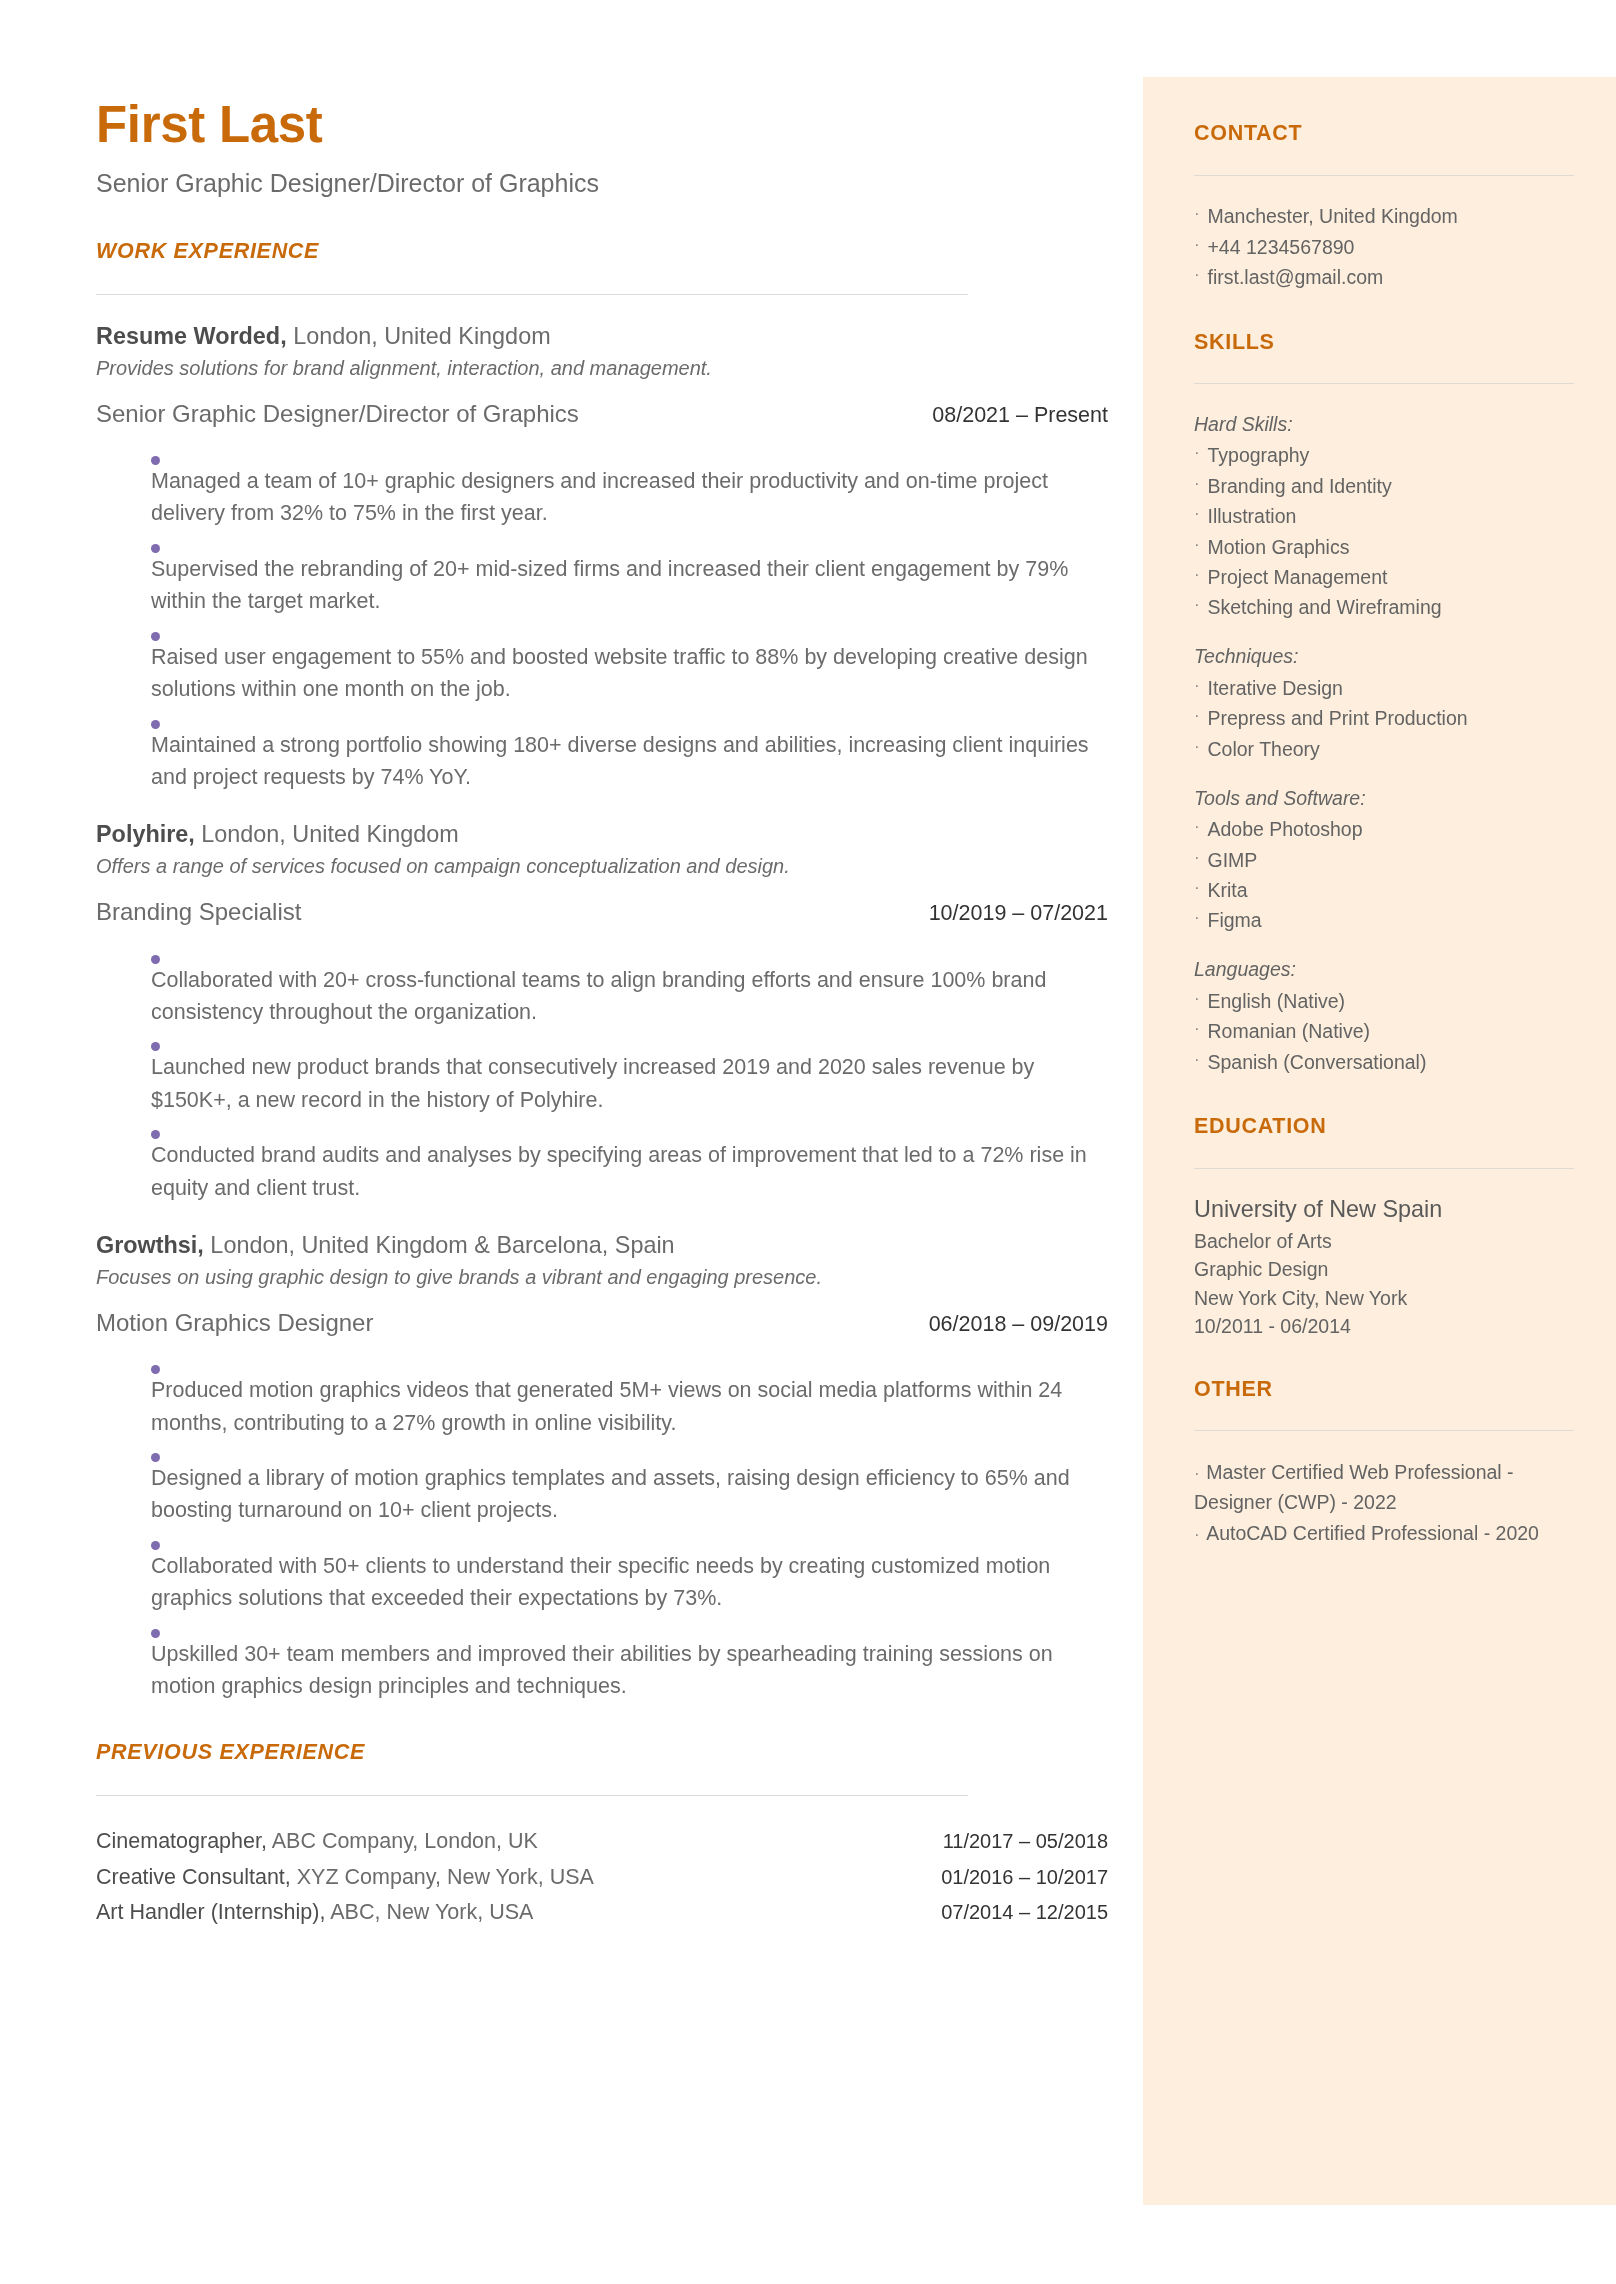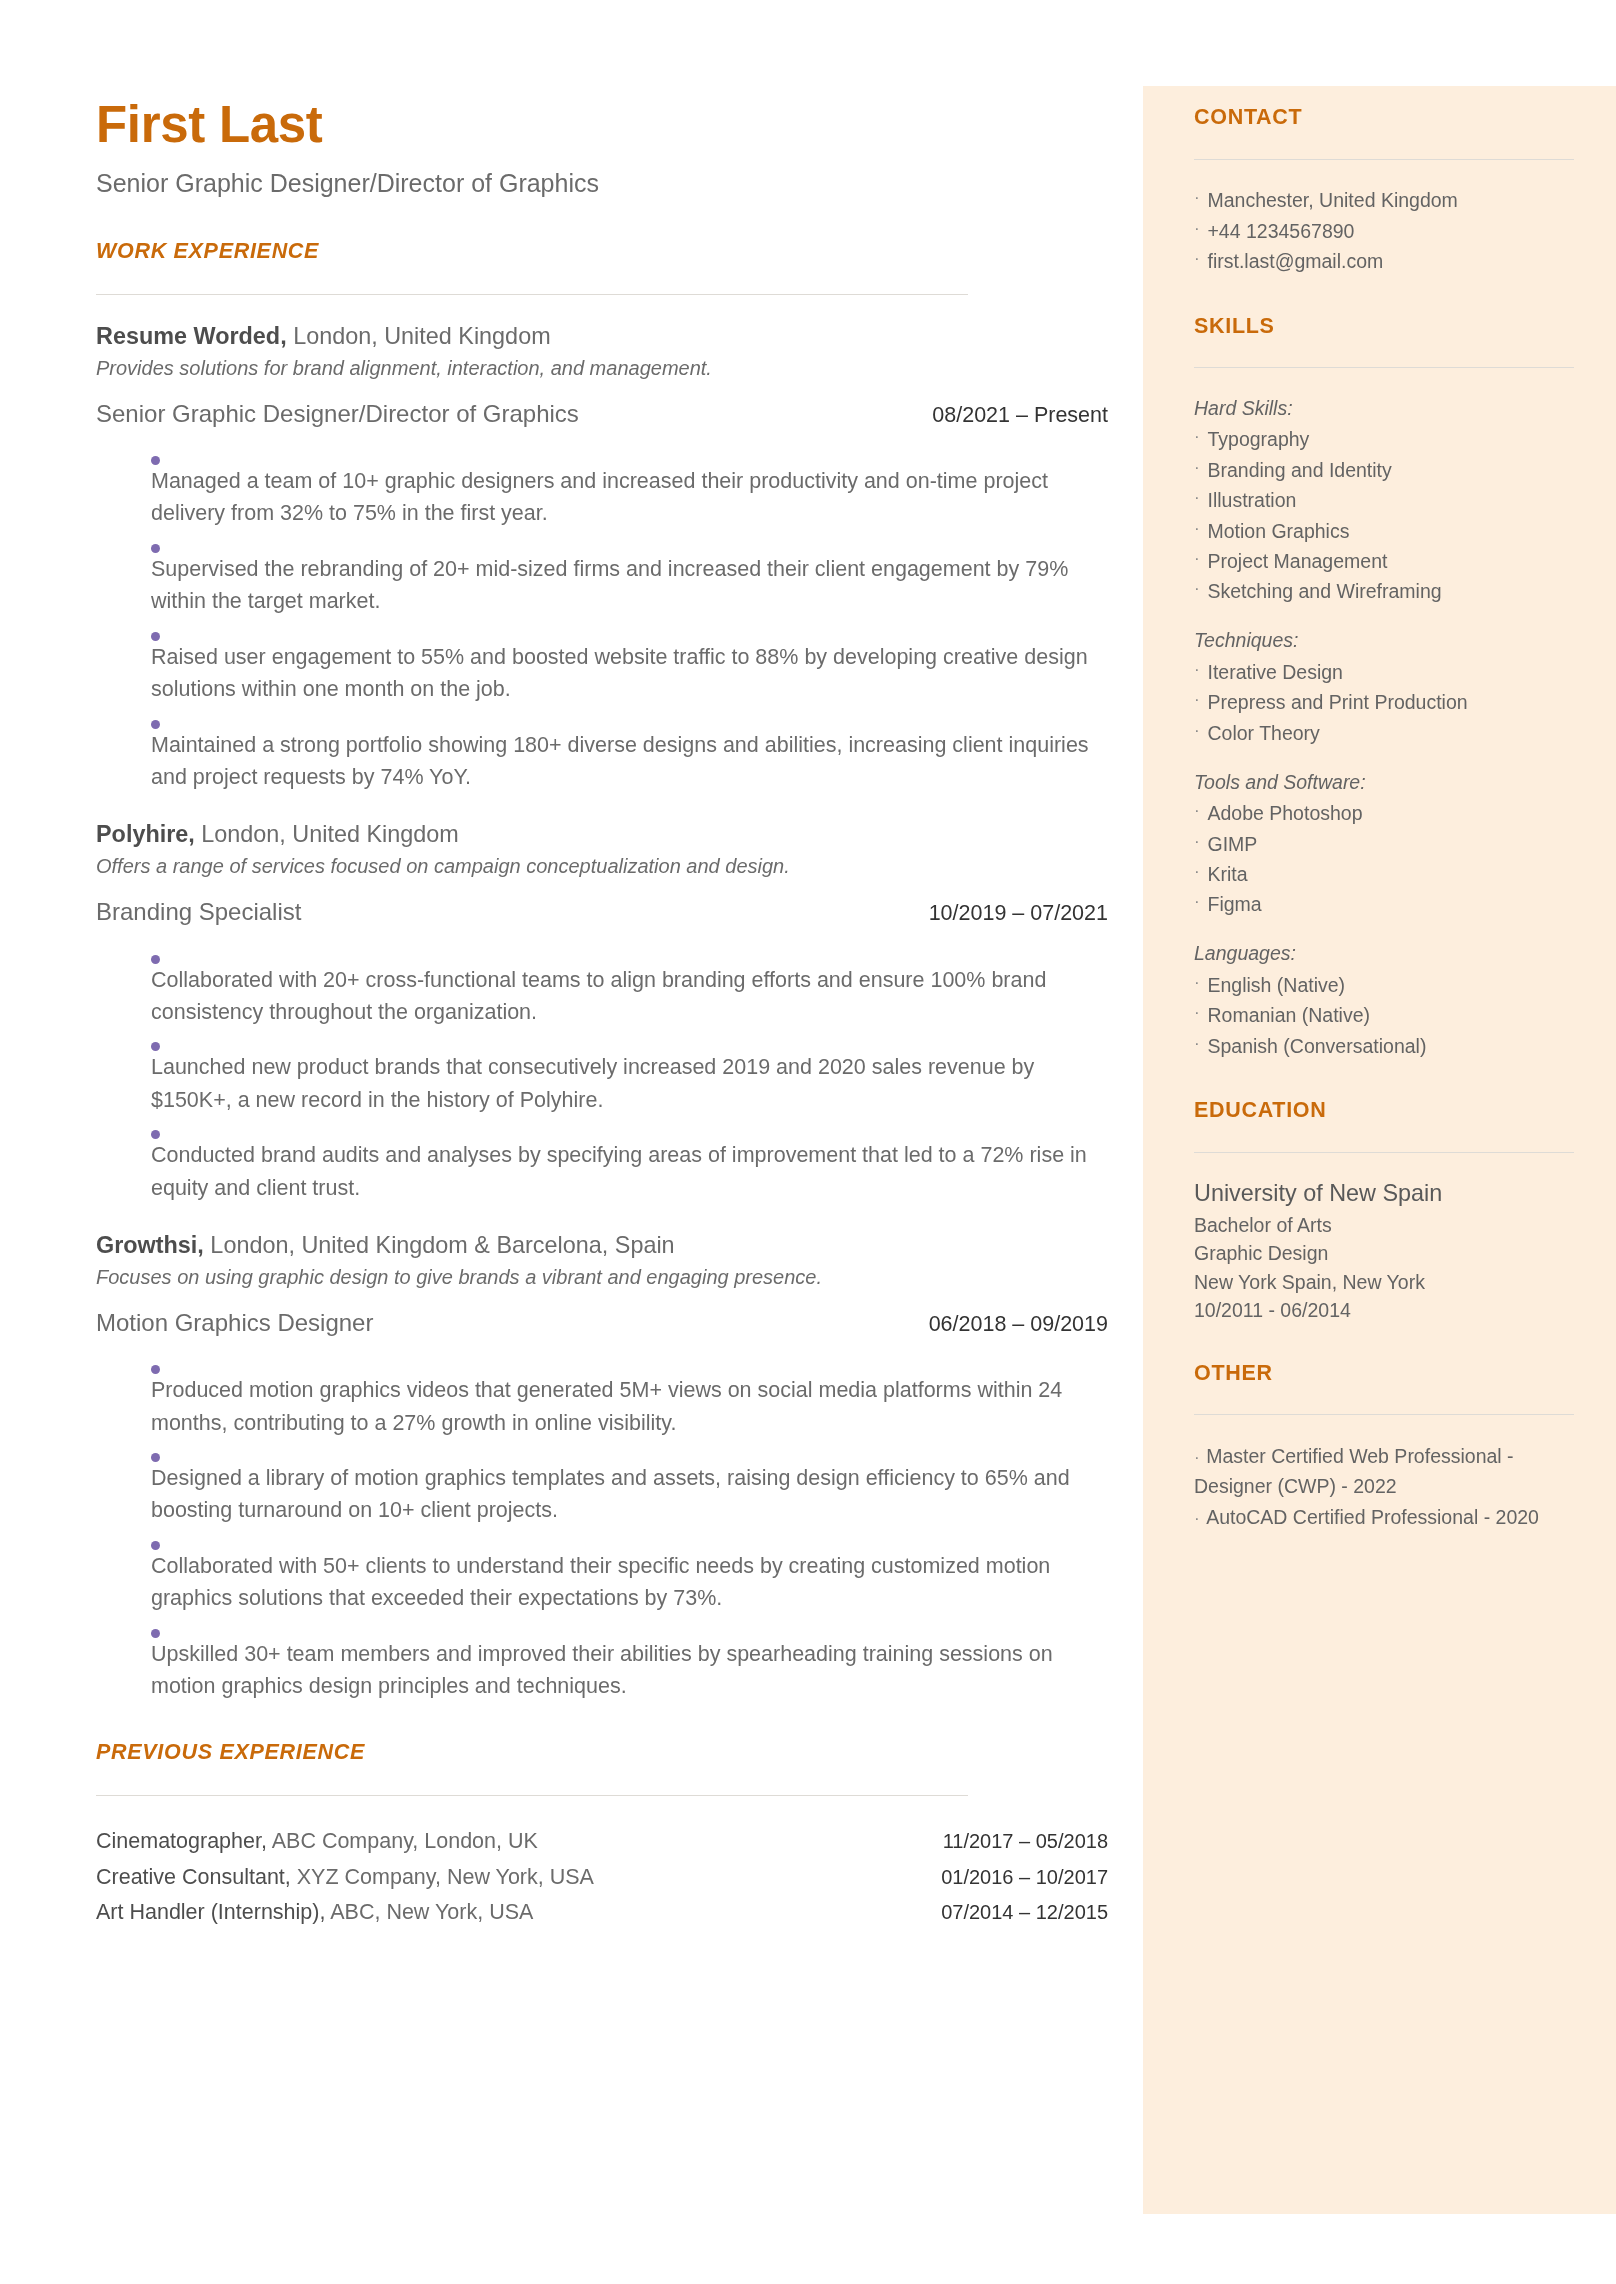--- a/index.html
+++ b/index.html
@@ -16,26 +16,26 @@
     width: 1617px;
     height: 2272px;
     background: #ffffff;
     overflow: hidden;
   }
 
   
   #sidebar {
     position: absolute;
     left: 1143px;
-    top: 86px;
+    top: 77px;
     width: 473px;
     height: 2128px;
     background: #fdeedd;
     box-sizing: border-box;
-    padding: 20px 42px 0 51px;
+    padding: 45px 42px 0 51px;
   }
   .side-heading {
     color: #c96a0a;
     font-weight: bold;
     font-size: 21.5px;
     letter-spacing: 0.7px;
     margin: 0;
     line-height: 1.1;
   }
   .side-rule {
@@ -441,21 +441,21 @@
         </ul>
       </div>
 
     <div class="sec-gap-m"></div>
     <div class="side-heading">EDUCATION</div>
     <div class="side-rule"></div>
     <div>
       <div class="edu-school">University of New Spain</div>
       <div class="edu-line">Bachelor of Arts</div>
       <div class="edu-line">Graphic Design</div>
-      <div class="edu-line">New York Spain, New York</div>
+      <div class="edu-line">New York City, New York</div>
       <div class="edu-line">10/2011 - 06/2014</div>
     </div>
 
     <div class="sec-gap-m"></div>
     <div class="side-heading">OTHER</div>
     <div class="side-rule"></div>
     <ul class="other-list" id="other-list">
         <li><span class="bdot">·</span><span>Master Certified Web Professional - Designer (CWP) - 2022</span></li>
         <li><span class="bdot">·</span><span>AutoCAD Certified Professional - 2020</span></li>
       </ul>

